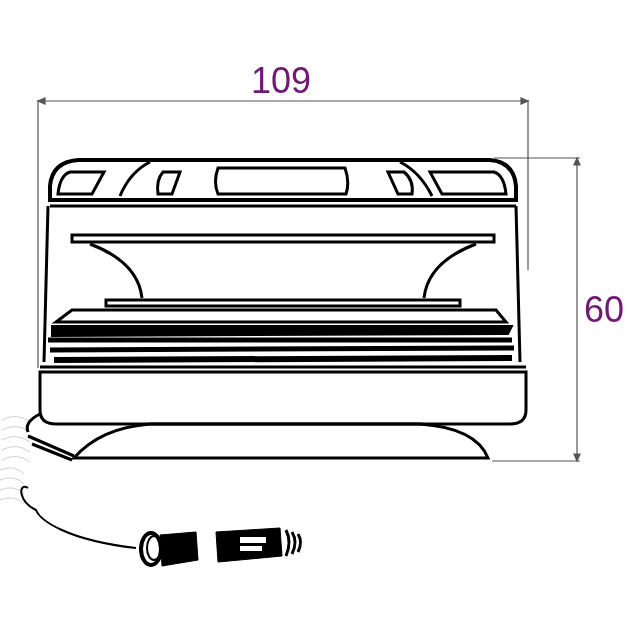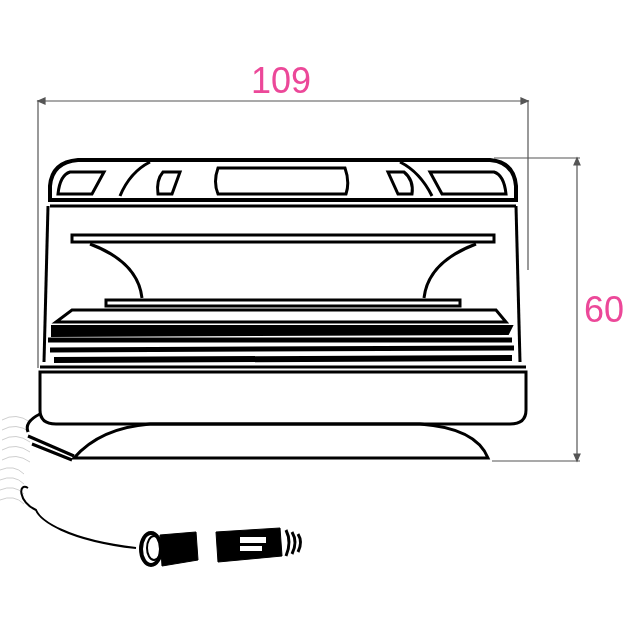--- a/index.html
+++ b/index.html
@@ -2,21 +2,21 @@
 <html><head>
 <meta charset="utf-8">
 <style>
   html, body { margin: 0; padding: 0; background: #ffffff; }
   body { width: 640px; height: 640px; position: relative; overflow: hidden; }
   #drawing { position: absolute; left: 0; top: 0; width: 640px; height: 640px; }
   .dim-label {
     position: absolute;
     font-family: "Liberation Sans", sans-serif;
     font-size: 36px;
-    color: #ec4899;
+    color: #701a75;
     line-height: 1;
   }
   #dim-width-label { left: 251px; top: 63px; }
   #dim-height-label { left: 584px; top: 292px; text-align: center; }
 </style>
 </head>
 <body>
 
 <svg id="drawing" viewBox="0 0 640 640" xmlns="http://www.w3.org/2000/svg">
 

